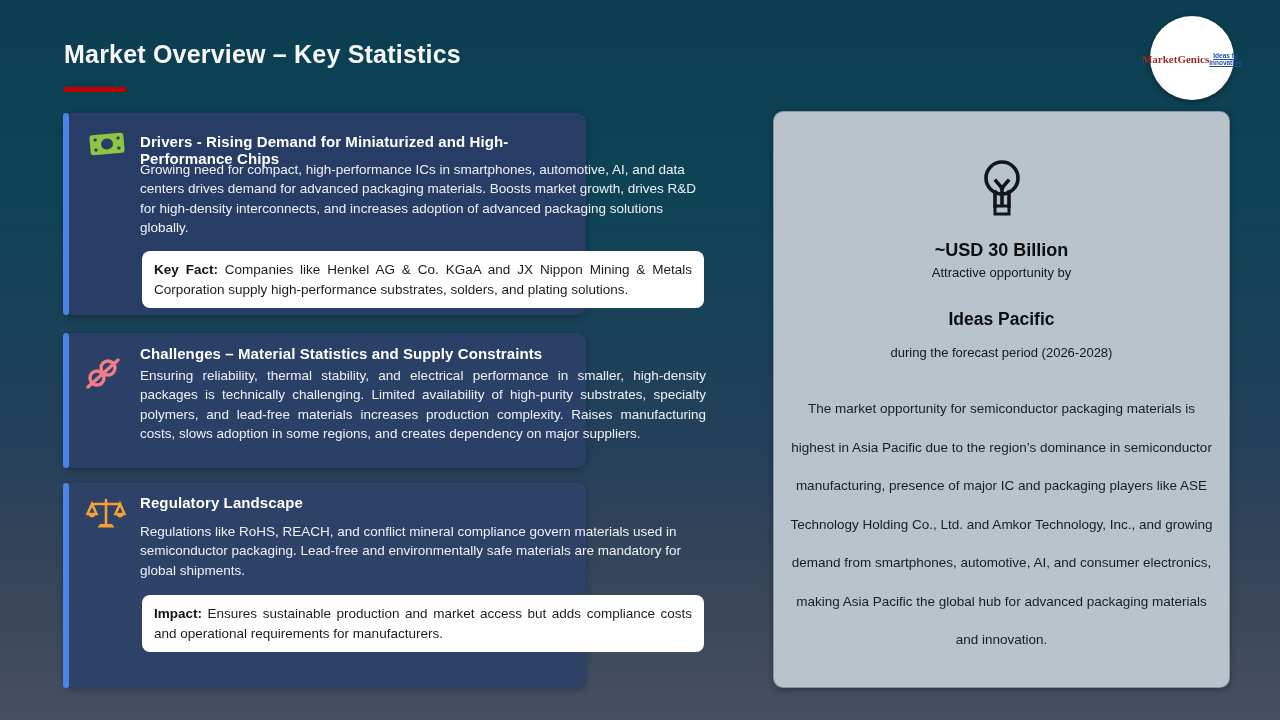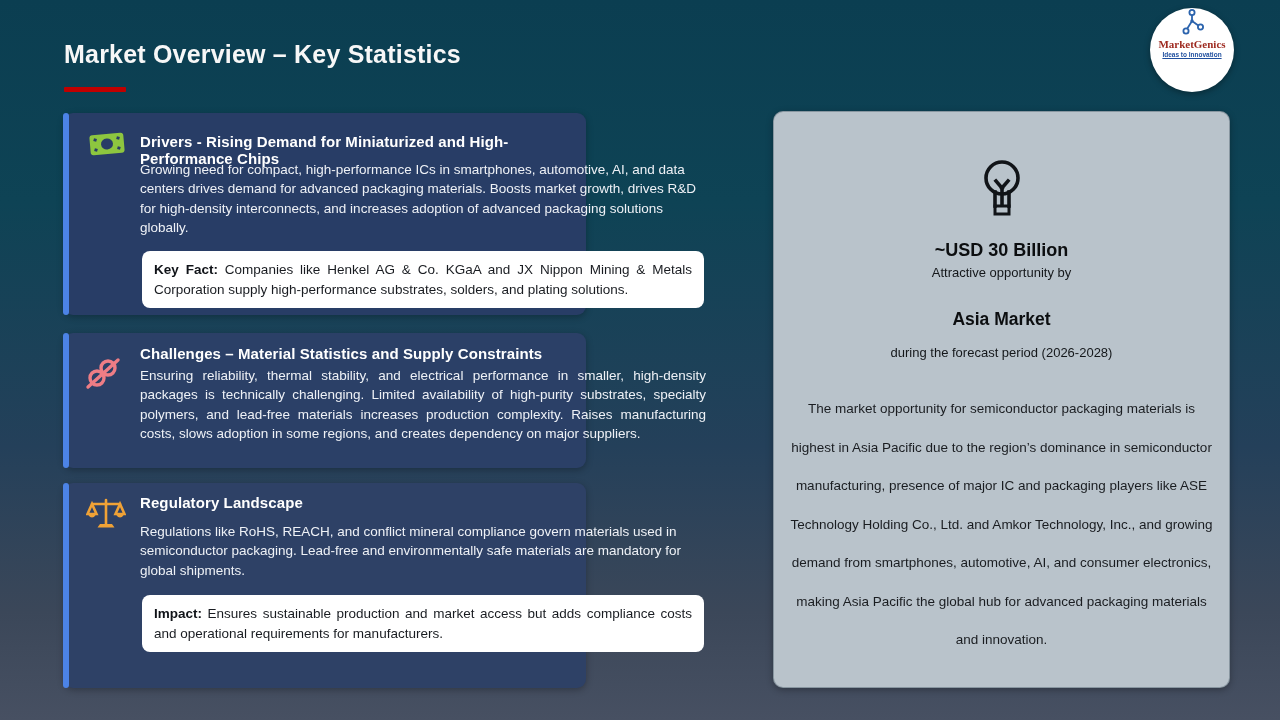--- a/index.html
+++ b/index.html
@@ -17,24 +17,24 @@
   
   .page-title{
     position:absolute;left:64px;top:40px;margin:0;
     font-size:25px;font-weight:bold;color:#f7f7f7;letter-spacing:.2px;
   }
   .title-rule{
     position:absolute;left:64px;top:87px;width:62px;height:5px;
     background:#c00000;border-radius:1px;
   }
   .logo{
-    position:absolute;left:1150px;top:8px;width:84px;height:84px;
+    position:absolute;left:1150px;top:16px;width:84px;height:84px;
     background:#ffffff;border-radius:50%;
     box-shadow:0 2px 6px rgba(0,0,0,.35);
-    display:flex;flex-direction:column;align-items:center;justify-content:flex-start;
+    display:flex;flex-direction:row;align-items:center;justify-content:center;
     text-align:center;
   }
   .logo-name{
     font-family:"Liberation Serif",serif;font-weight:bold;
     font-size:11px;color:#9e2a20;line-height:1.1;margin-top:2px;
   }
   .logo-tagline{
     font-size:6.5px;font-weight:bold;color:#1e4e9e;
     text-decoration:underline;margin-top:1px;
   }
@@ -206,18 +206,18 @@
           <line x1="31" y1="34" x2="31" y2="48"></line>
           <rect x="17" y="48" width="14" height="8" stroke-width="3"></rect>
           <line x1="24" y1="47" x2="24" y2="30"></line>
           <line x1="24" y1="30" x2="18" y2="23"></line>
           <line x1="24" y1="30" x2="30" y2="23"></line>
         </g>
       </svg>
     </div>
     <p class="opp-value">~USD 30 Billion</p>
     <p class="opp-sub">Attractive opportunity by</p>
-    <p class="opp-region">Asia Market</p>
+    <p class="opp-region">Ideas Pacific</p>
     <p class="opp-period">during the forecast period (2026-2028)</p>
     <p class="opp-desc">The market opportunity for semiconductor packaging materials is highest in Asia Pacific due to the region’s dominance in semiconductor manufacturing, presence of major IC and packaging players like ASE Technology Holding Co., Ltd. and Amkor Technology, Inc., and growing demand from smartphones, automotive, AI, and consumer electronics, making Asia Pacific the global hub for advanced packaging materials and innovation.</p>
   </aside>
 
 </div>
 
 </body></html>

